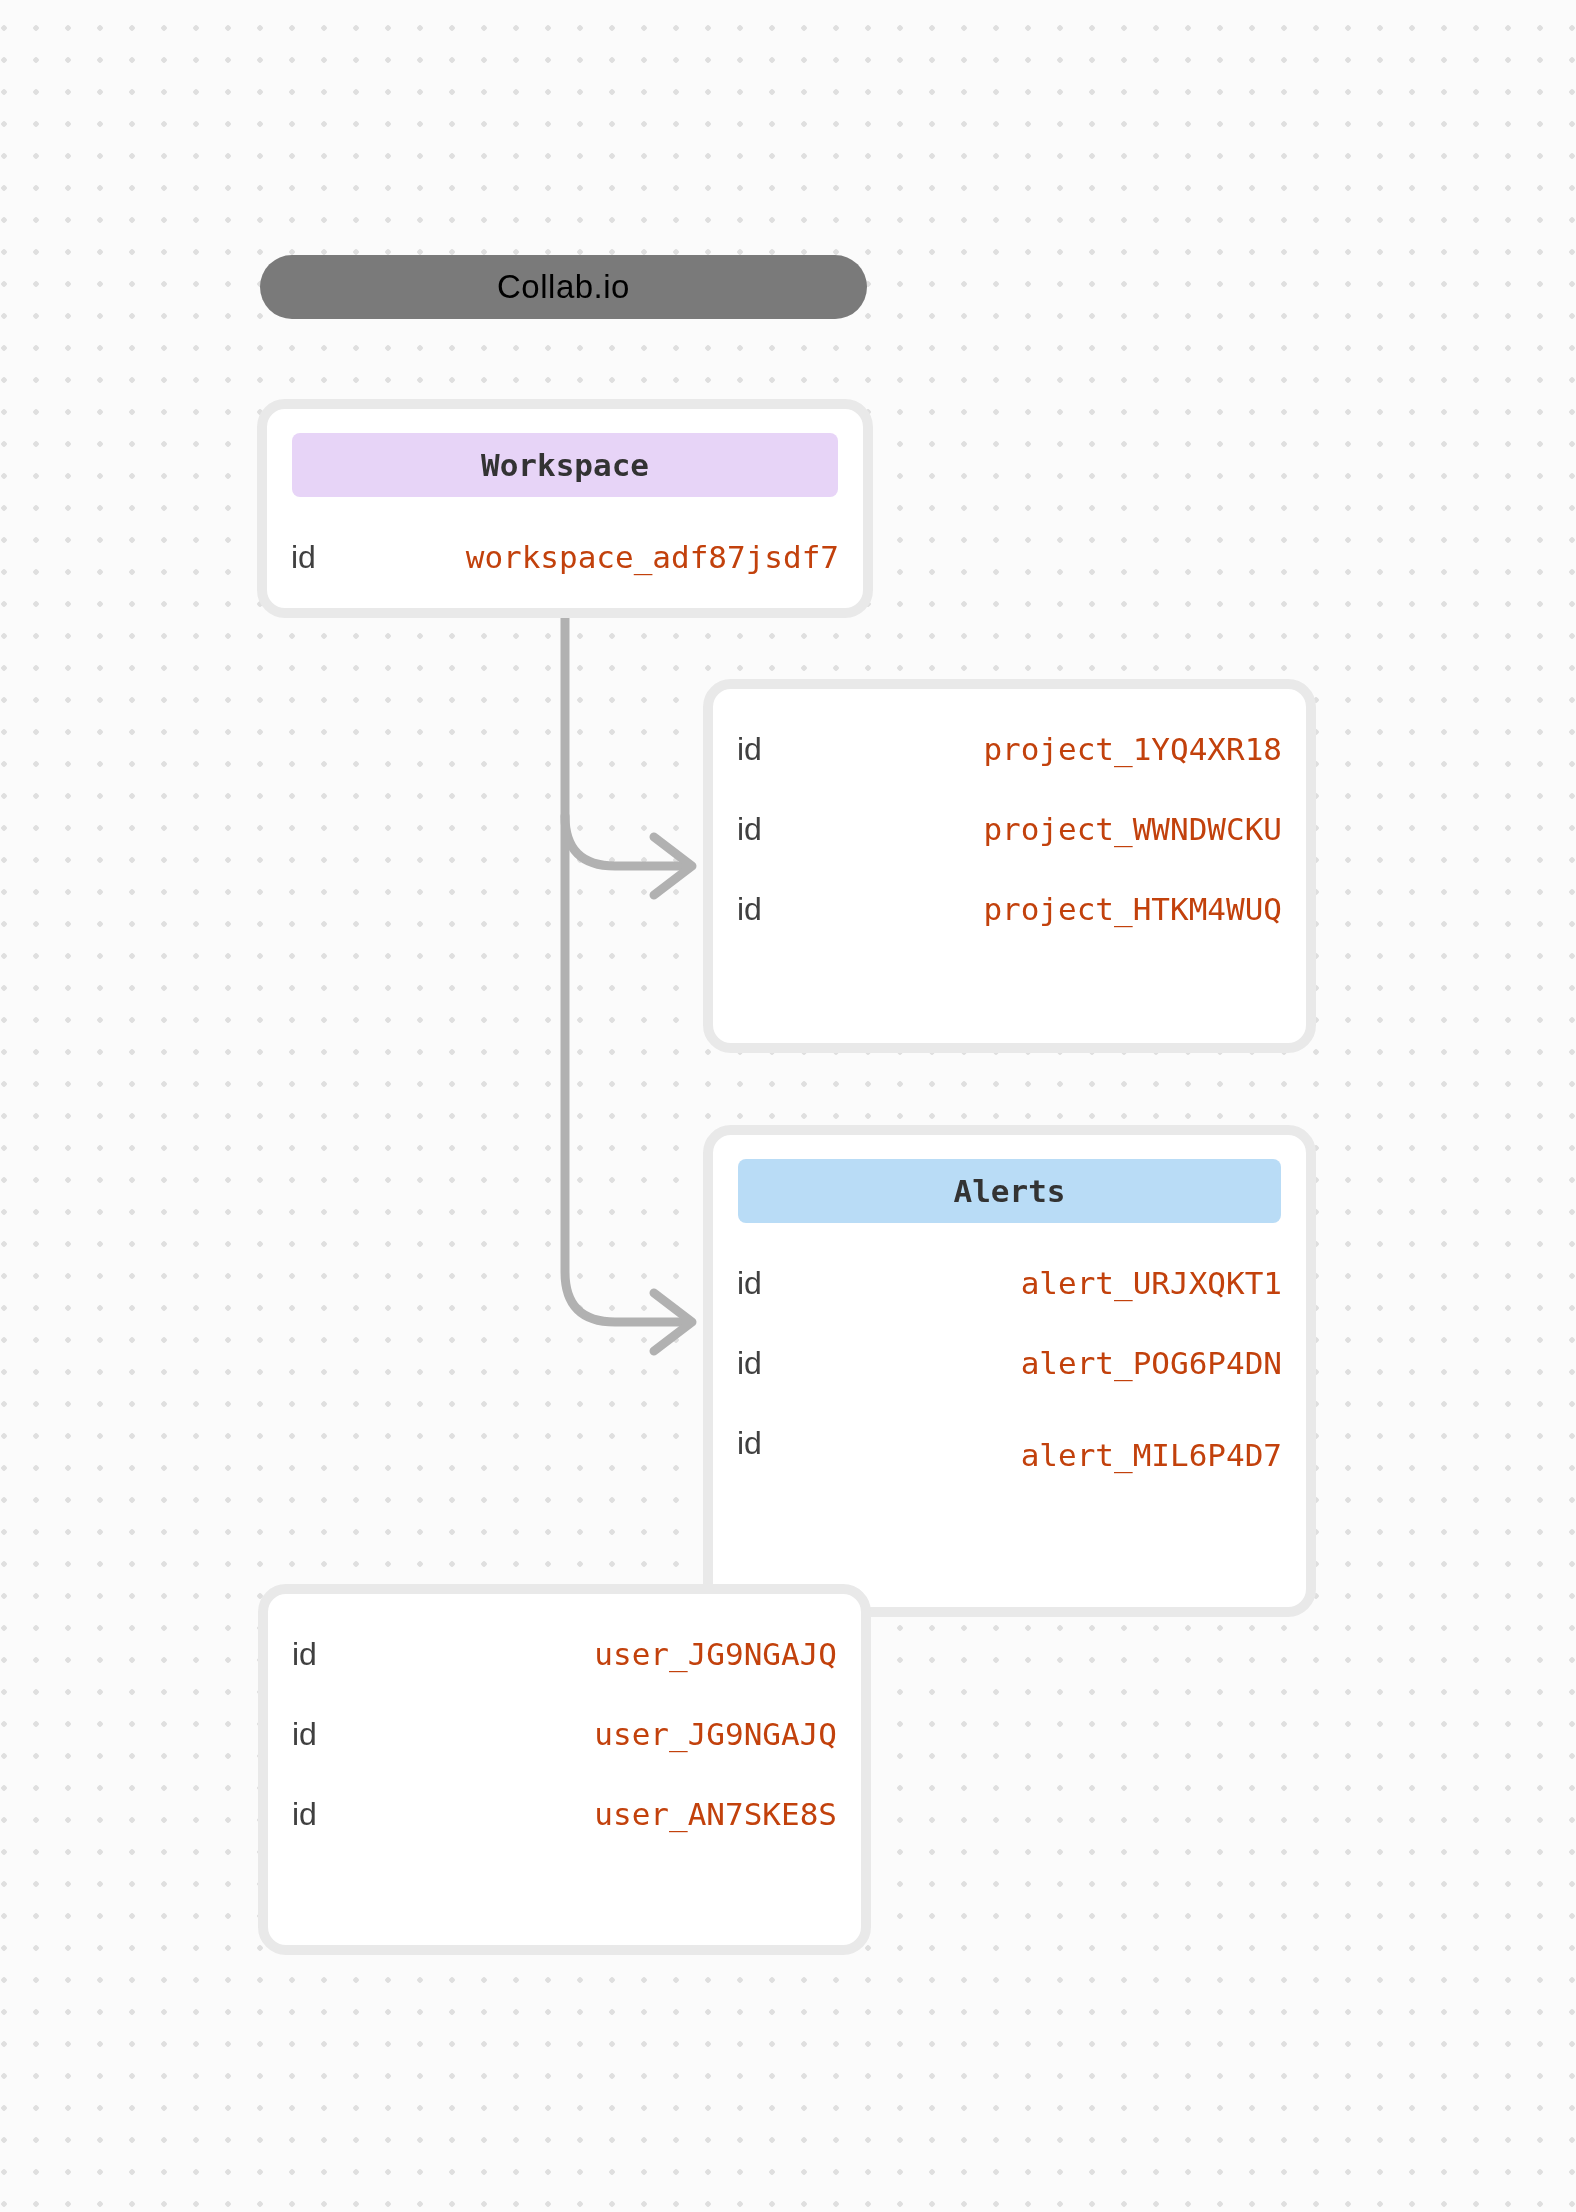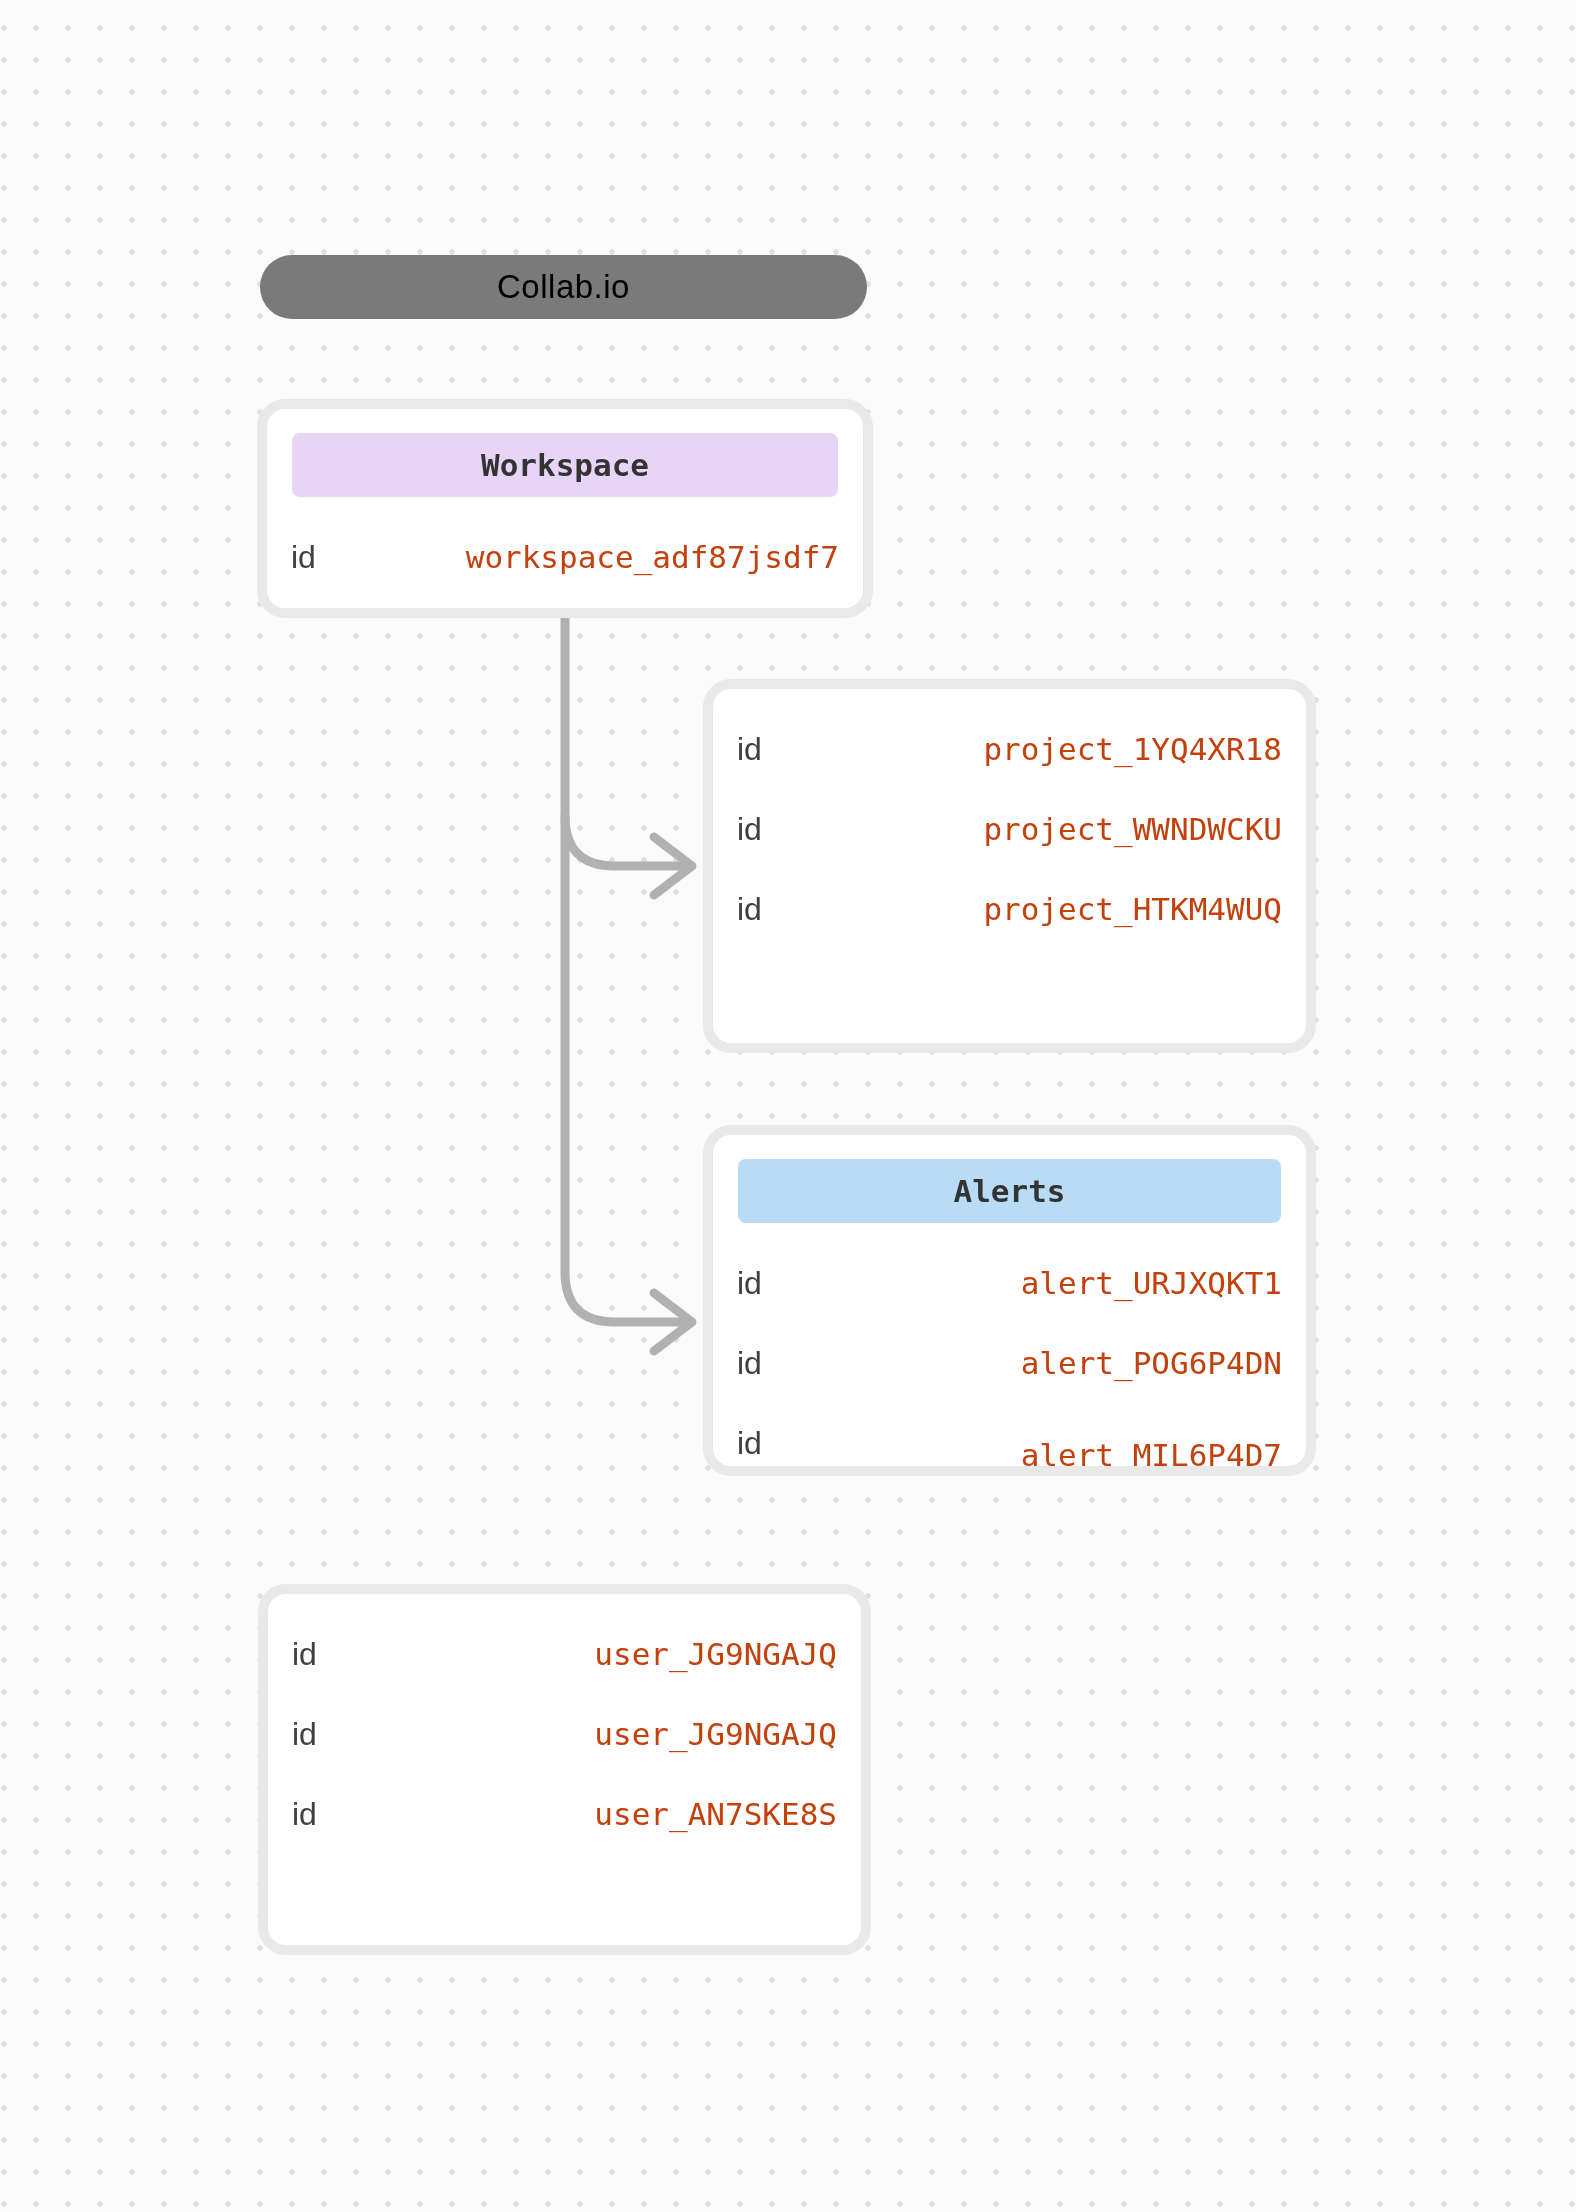--- a/index.html
+++ b/index.html
@@ -32,21 +32,21 @@
   .card {
     position: absolute;
     box-sizing: border-box;
     background: #ffffff;
     border: 10px solid #e9e9e9;
     border-radius: 28px;
     overflow: hidden;
   }
   #card-workspace { left: 257px; top: 383px;  width: 616px; height: 219px; margin-top: 16px; }
   #card-projects  { left: 703px; top: 679px;  width: 613px; height: 374px; }
-  #card-alerts    { left: 703px; top: 1125px; width: 613px; height: 351px; }
+  #card-alerts    { left: 703px; top: 1125px; width: 613px; height: 492px; }
   #card-users     { left: 258px; top: 1584px; width: 613px; height: 371px; }
 
   .card-header {
     margin: 24px 25px 0 25px;
     height: 64px;
     border-radius: 8px;
     display: flex; align-items: center; justify-content: center;
     font-family: "DejaVu Sans Mono", monospace;
     font-size: 31px;
     font-weight: 600;

